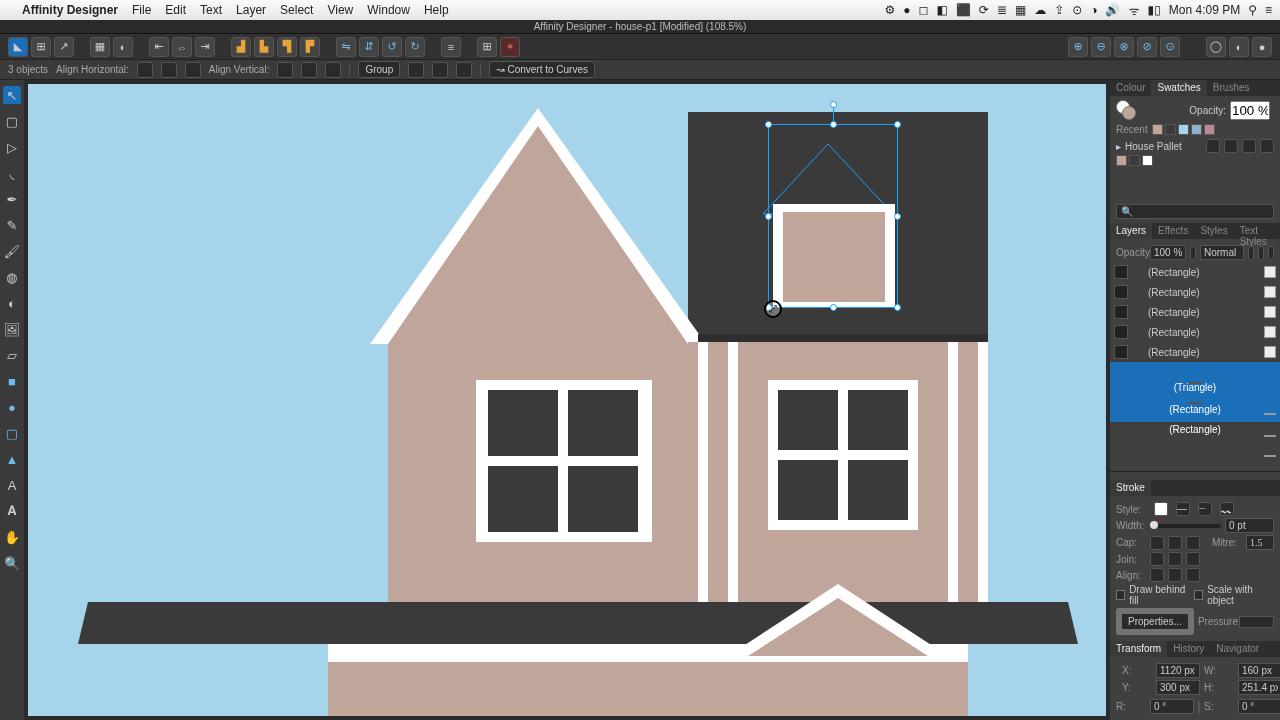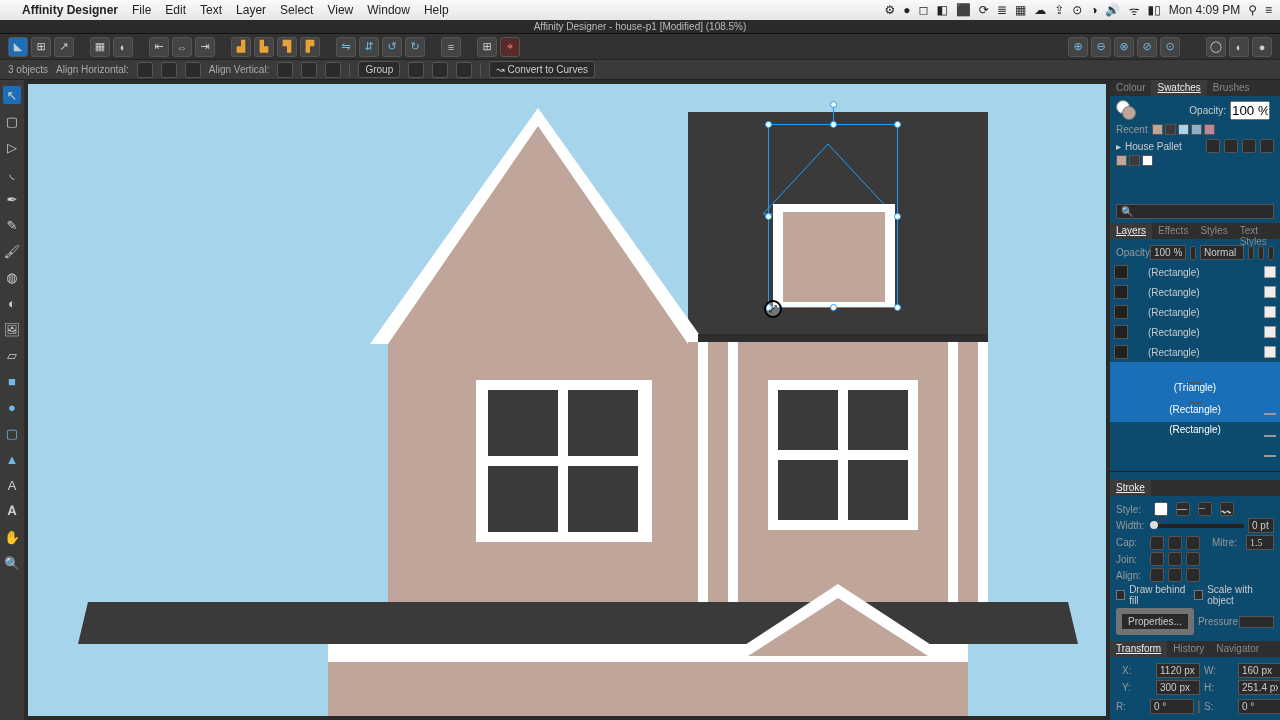--- a/index.html
+++ b/index.html
@@ -31,24 +31,24 @@
 
 .main { display:flex; height:640px; }
 .left-tools { width:24px; background:#3a3a3a; display:flex; flex-direction:column; align-items:center; padding-top:6px; gap:8px; }
 .left-tools .t { width:18px; height:18px; display:flex; align-items:center; justify-content:center; cursor:pointer; color:#ccc; font-size:13px; border-radius:2px; }
 .left-tools .t.active { background:#1a6fb8; }
 
 .canvas-wrap { flex:1; background:#2a2a2a; position:relative; overflow:hidden; }
 .canvas { position:absolute; left:4px; top:4px; right:4px; bottom:4px; background:#a5d4eb; }
 
 
-.right-panels { width:170px; background:#0c4a6e; display:flex; flex-direction:column; font-size:10px; }
+.right-panels { width:170px; background:#404040; display:flex; flex-direction:column; font-size:10px; }
 .panel-tabs { display:flex; height:16px; background:#2e2e2e; }
 .panel-tabs span { padding:2px 6px; color:#888; cursor:pointer; }
-.panel-tabs span.active { color:#eee; background:#3a3a3a;text-decoration:underline; }
+.panel-tabs span.active { color:#eee; background:#3a3a3a; }
 .panel-body { padding:4px 6px; }
 .swatch-row { display:flex; gap:2px; margin:2px 0; }
 .sw { width:11px; height:11px; border:1px solid #555; cursor:pointer; }
 .prop-row { display:flex; align-items:center; gap:4px; margin:2px 0; font-size:10px; }
 .prop-row .pl { color:#999; min-width:30px; }
 .prop-row input { background:#2a2a2a; border:1px solid #555; color:#ccc; font-size:10px; padding:1px 3px; width:44px; }
 .prop-row .icon-btn { width:14px; height:14px; background:#2a2a2a; border:1px solid #555; border-radius:2px; cursor:pointer; }
 
 .layers-list { flex:1; overflow:auto; }
 .layer-row { display:flex; align-items:center; height:20px; padding:0 4px; gap:20px; cursor:pointer; }
@@ -387,21 +387,21 @@
           </span>
         <span class="sbtn">—</span>
         <span class="sbtn">┄</span>
         <span class="sbtn">〰</span>
       </div>
       <div class="prop-row">
         <span class="pl">Width:</span>
         <div class="slider-track">
             <div class="slider-thumb"></div>
           </div>
-        <input style="width: 26px;" value="0 pt">
+        <input style="width: 49px;" value="0 pt">
       </div>
       <div class="prop-row">
         <span class="pl">Cap:</span>
         <span class="sbtn"></span>
         <span class="sbtn"></span>
         <span class="sbtn"></span>
         <span class="pl" style="margin-left:auto">Mitre:</span>
         <input style="width: 28px; font-family: Liberation Serif, serif;" value="1.5">
       </div>
       <div class="prop-row">

